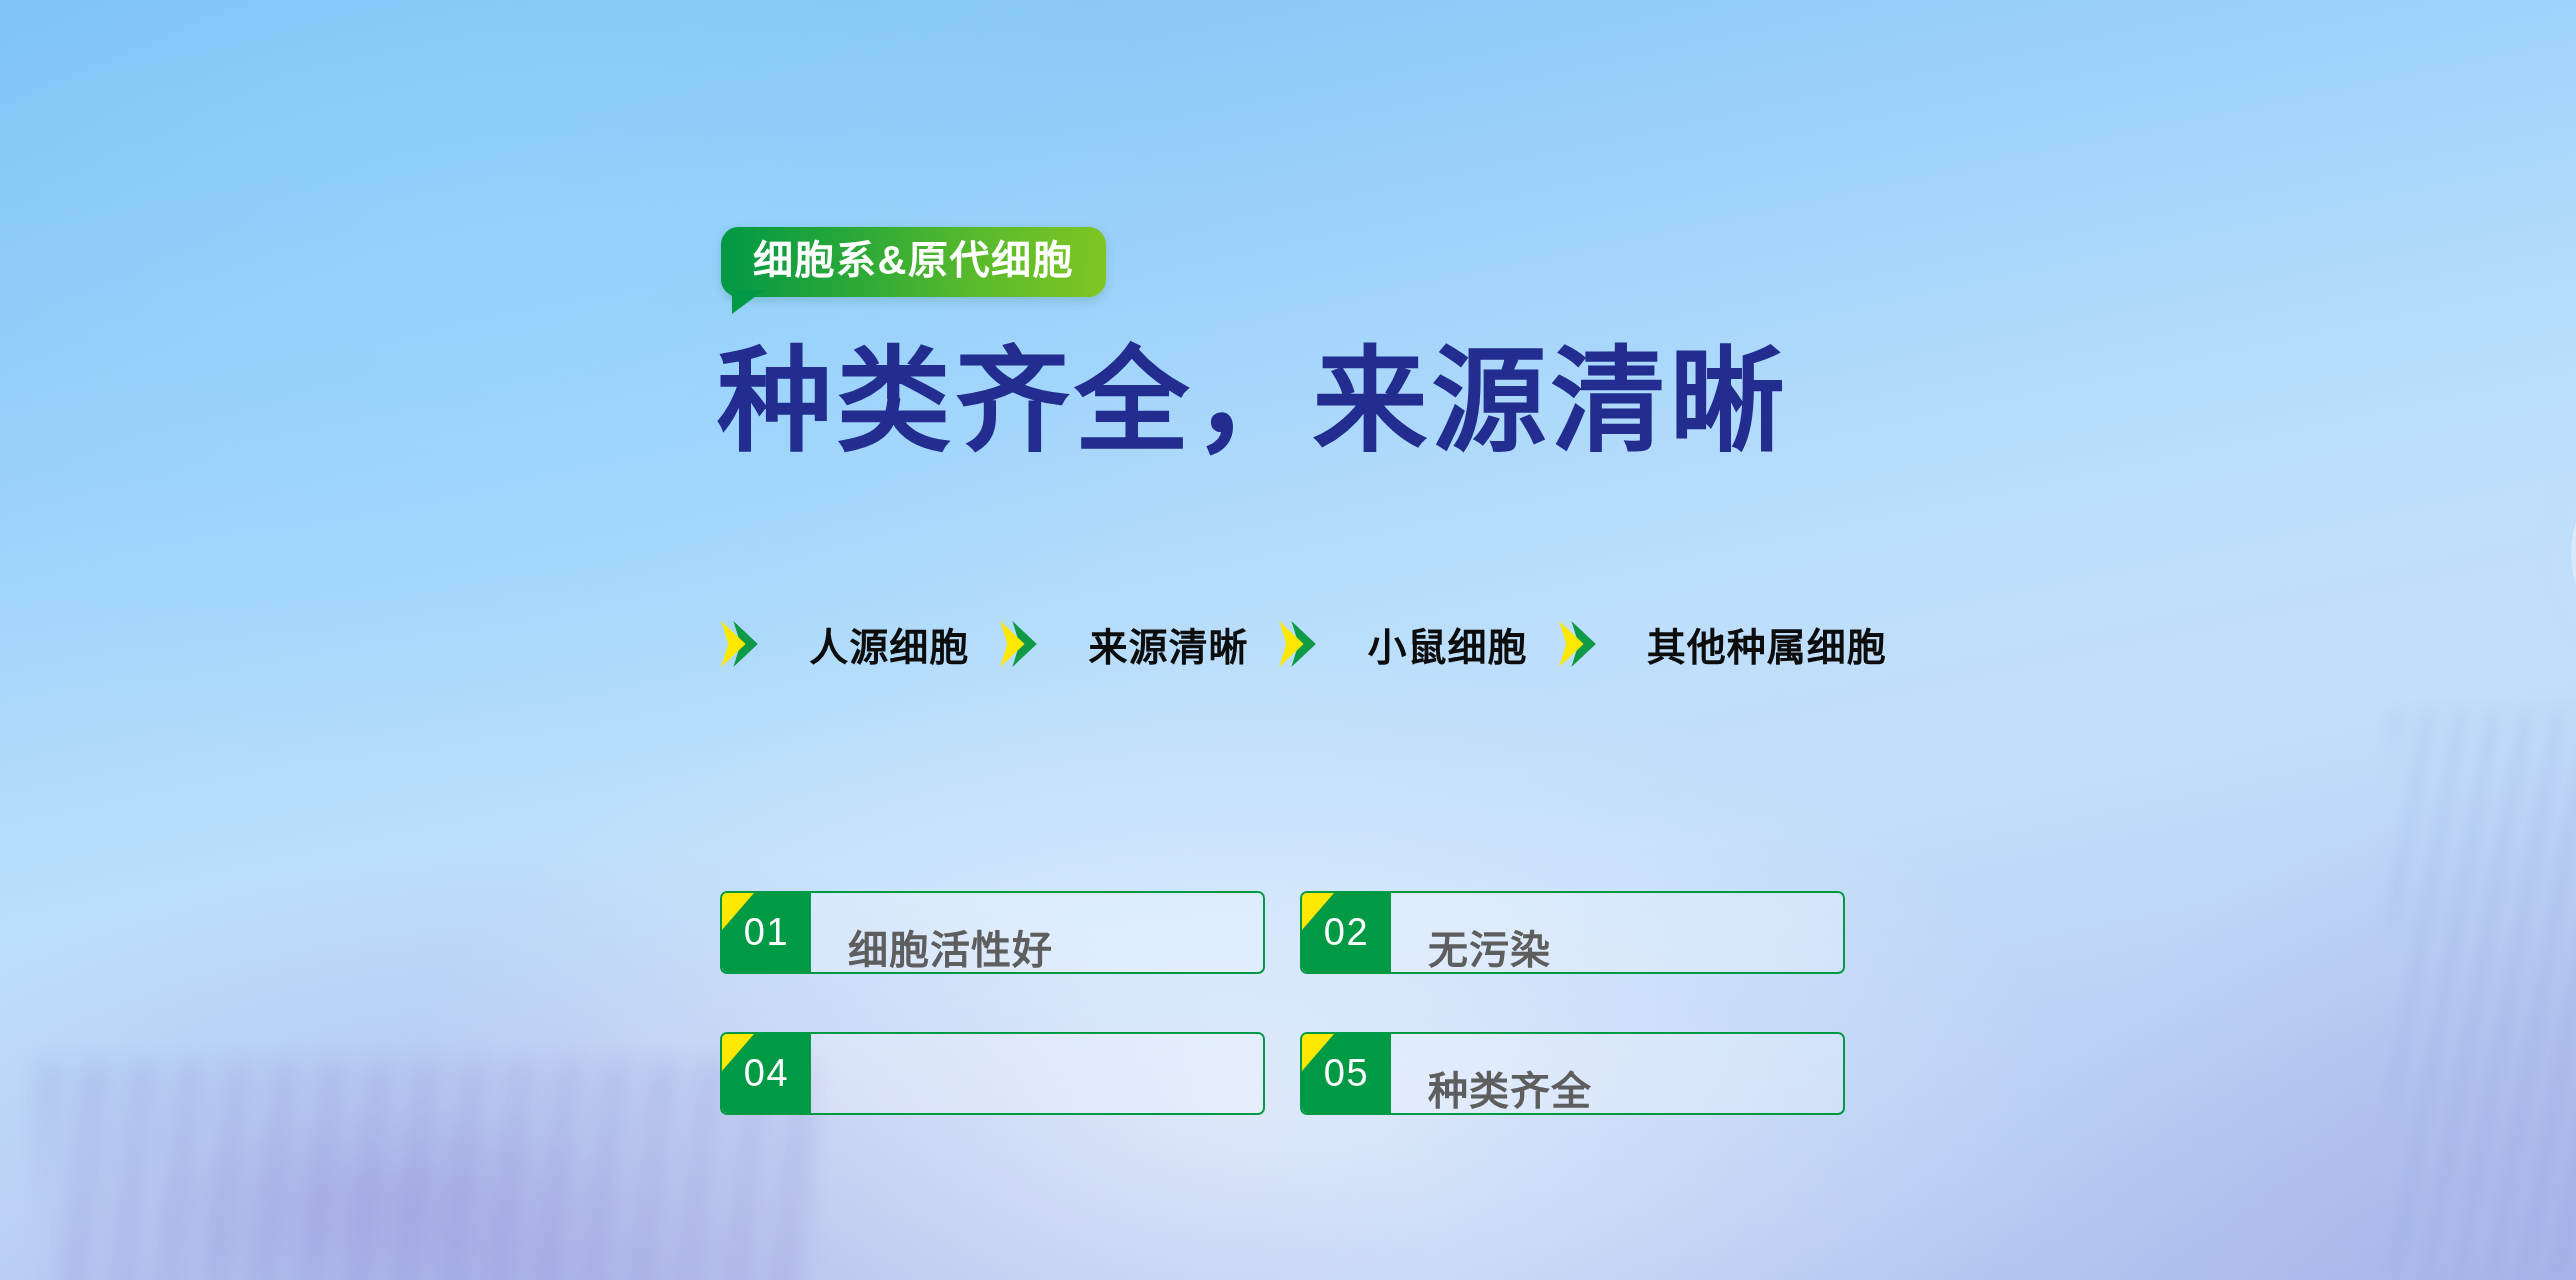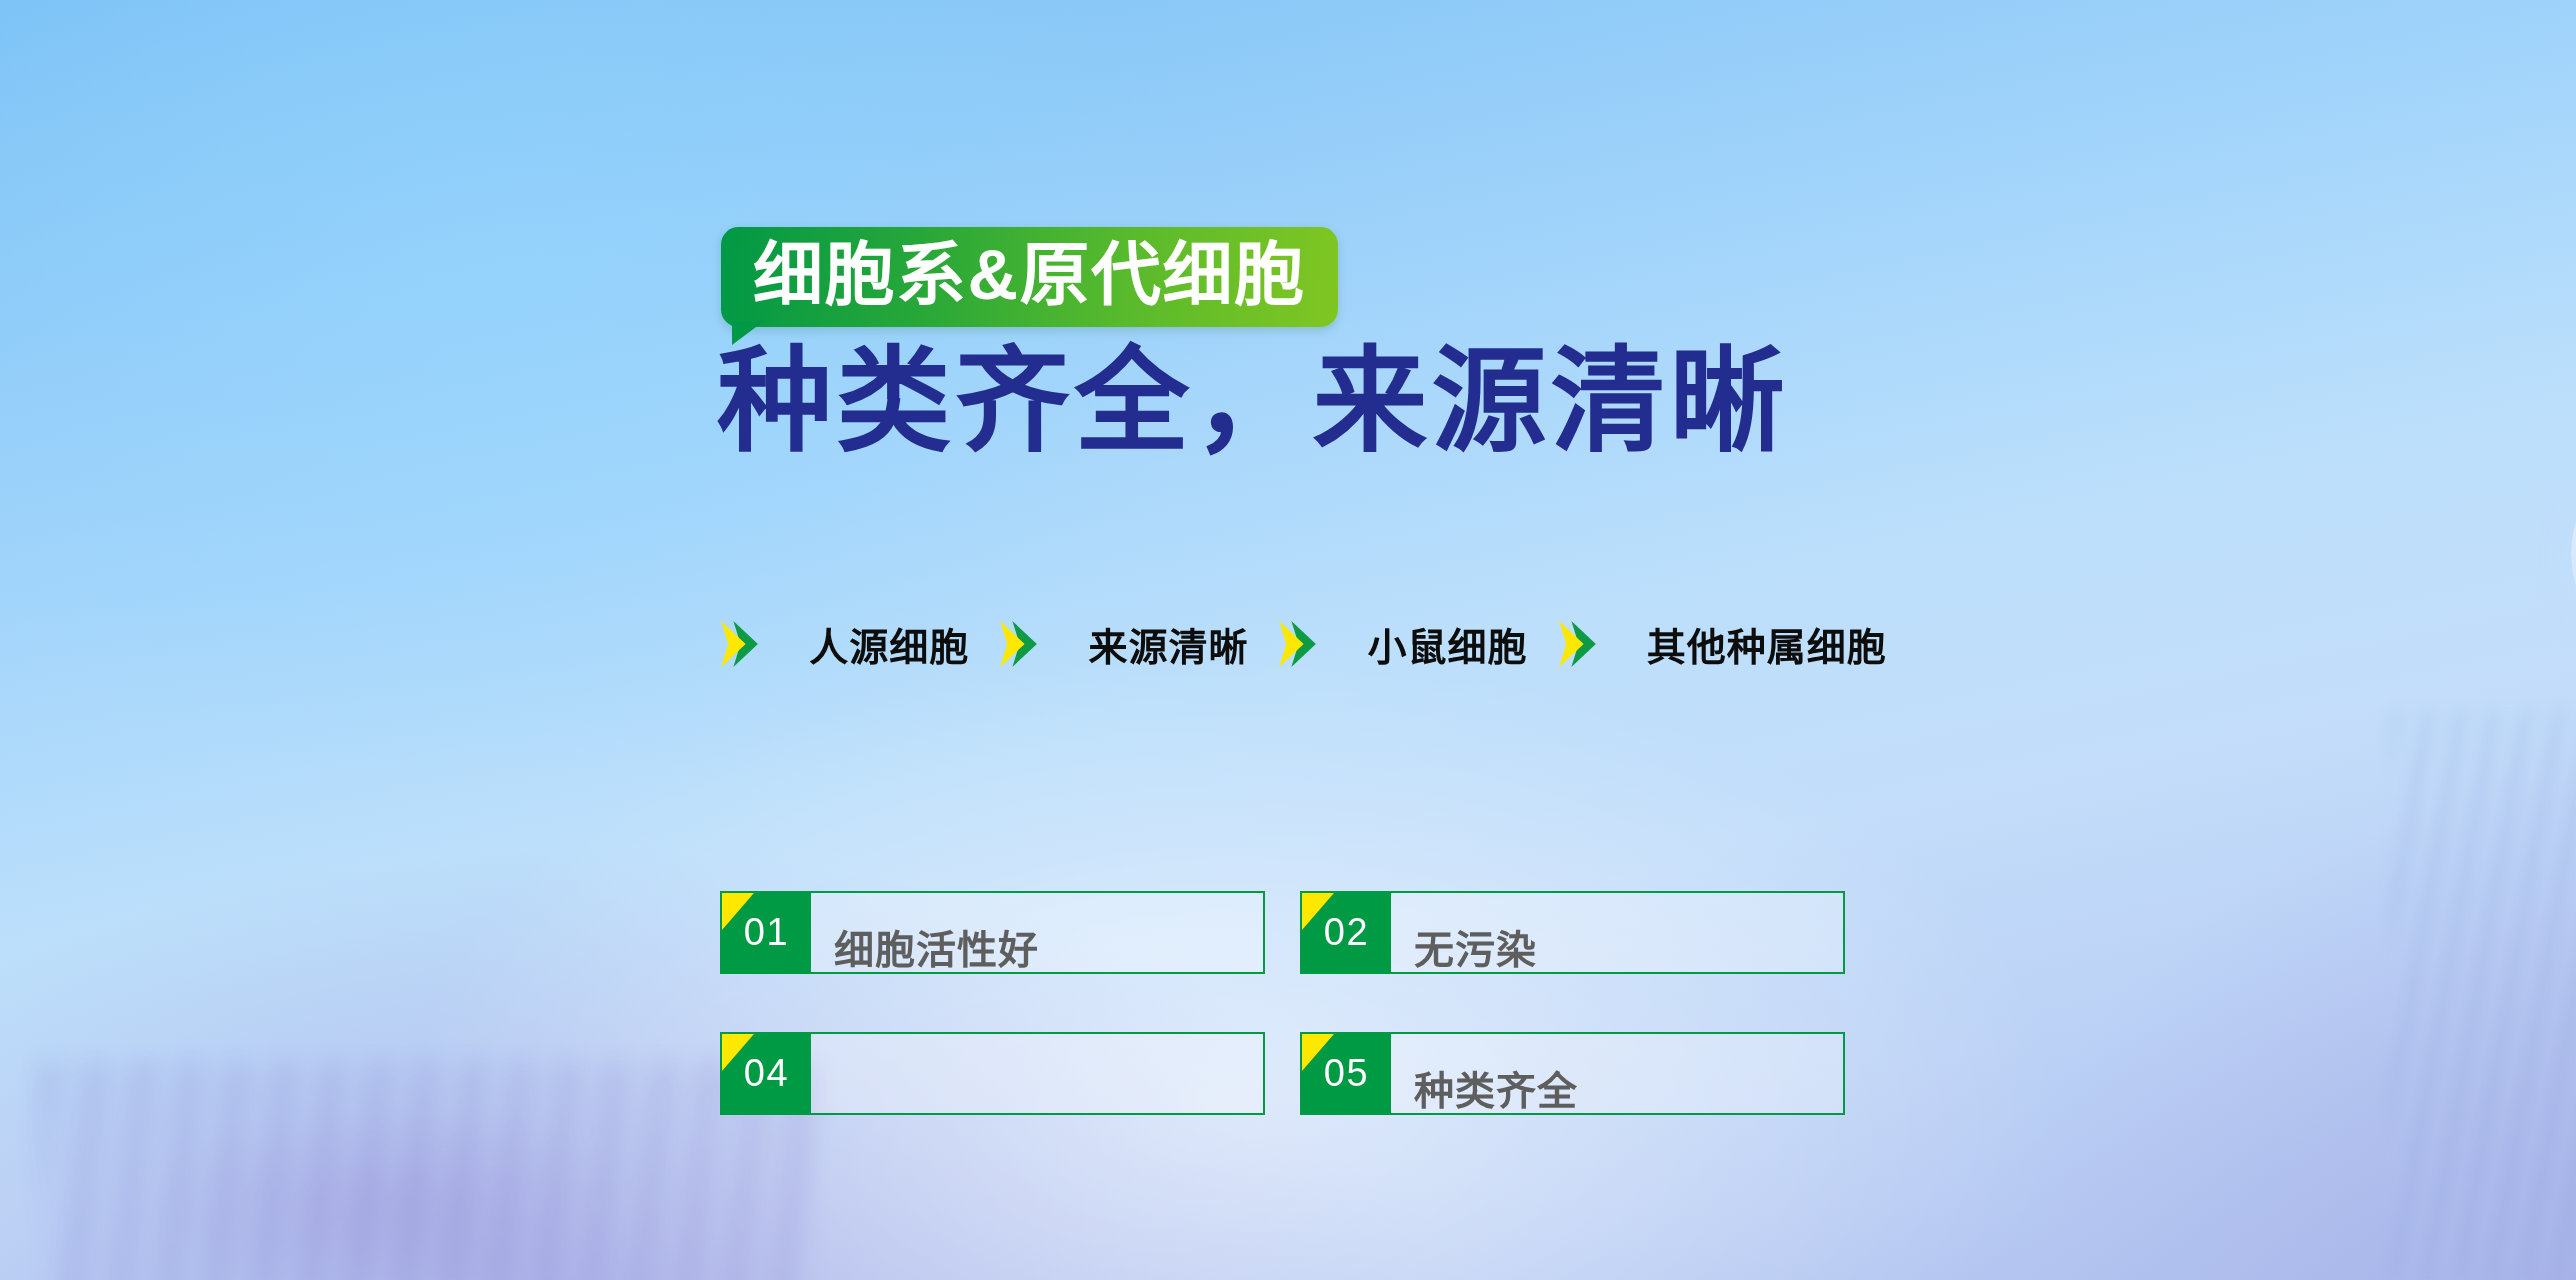--- a/index.html
+++ b/index.html
@@ -89,21 +89,21 @@
 
   
   .badge-wrap{ position:absolute; left:0px; top:227px; }
   .badge{
     position:relative;
     display:inline-block;
     padding:13.4px 32px 15.5px 32px;
     border-radius:17.5px;
     background:linear-gradient(95deg,#019846 0%,#2aa838 34%,#59ba2c 66%,#80c622 100%);
     color:#ffffff;
-    font-size:70px;
+    font-size:40px;
     line-height:1.02;
     font-weight:bold;
     letter-spacing:1.5px;
     white-space:nowrap;
     box-shadow:0 3.1px 9.3px rgba(0,80,40,.16);
   }
   
   .badge-tail{
     position:absolute;
     left:11.3px; bottom:-17.5px;
@@ -145,23 +145,24 @@
     position:absolute; left:-1px; top:891px;
     display:grid;
     grid-template-columns:545px 545px;
     grid-template-rows:83px 83px;
     column-gap:35px; row-gap:58px;
   }
   .feature{
     position:relative;
     display:flex; align-items:stretch;
     border:2.6px solid #009944;
-    border-radius:0;
+    border-radius:7px;
     background:rgba(255,255,255,.26);
     overflow:hidden;
+    gap:14px;
   }
   .feature-num{
     position:relative;
     flex:0 0 89px;
     background:#009944;
     color:#ffffff;
     display:flex; align-items:center; justify-content:center;
     font-size:38px; font-weight:normal; letter-spacing:1.5px;
   }
   

